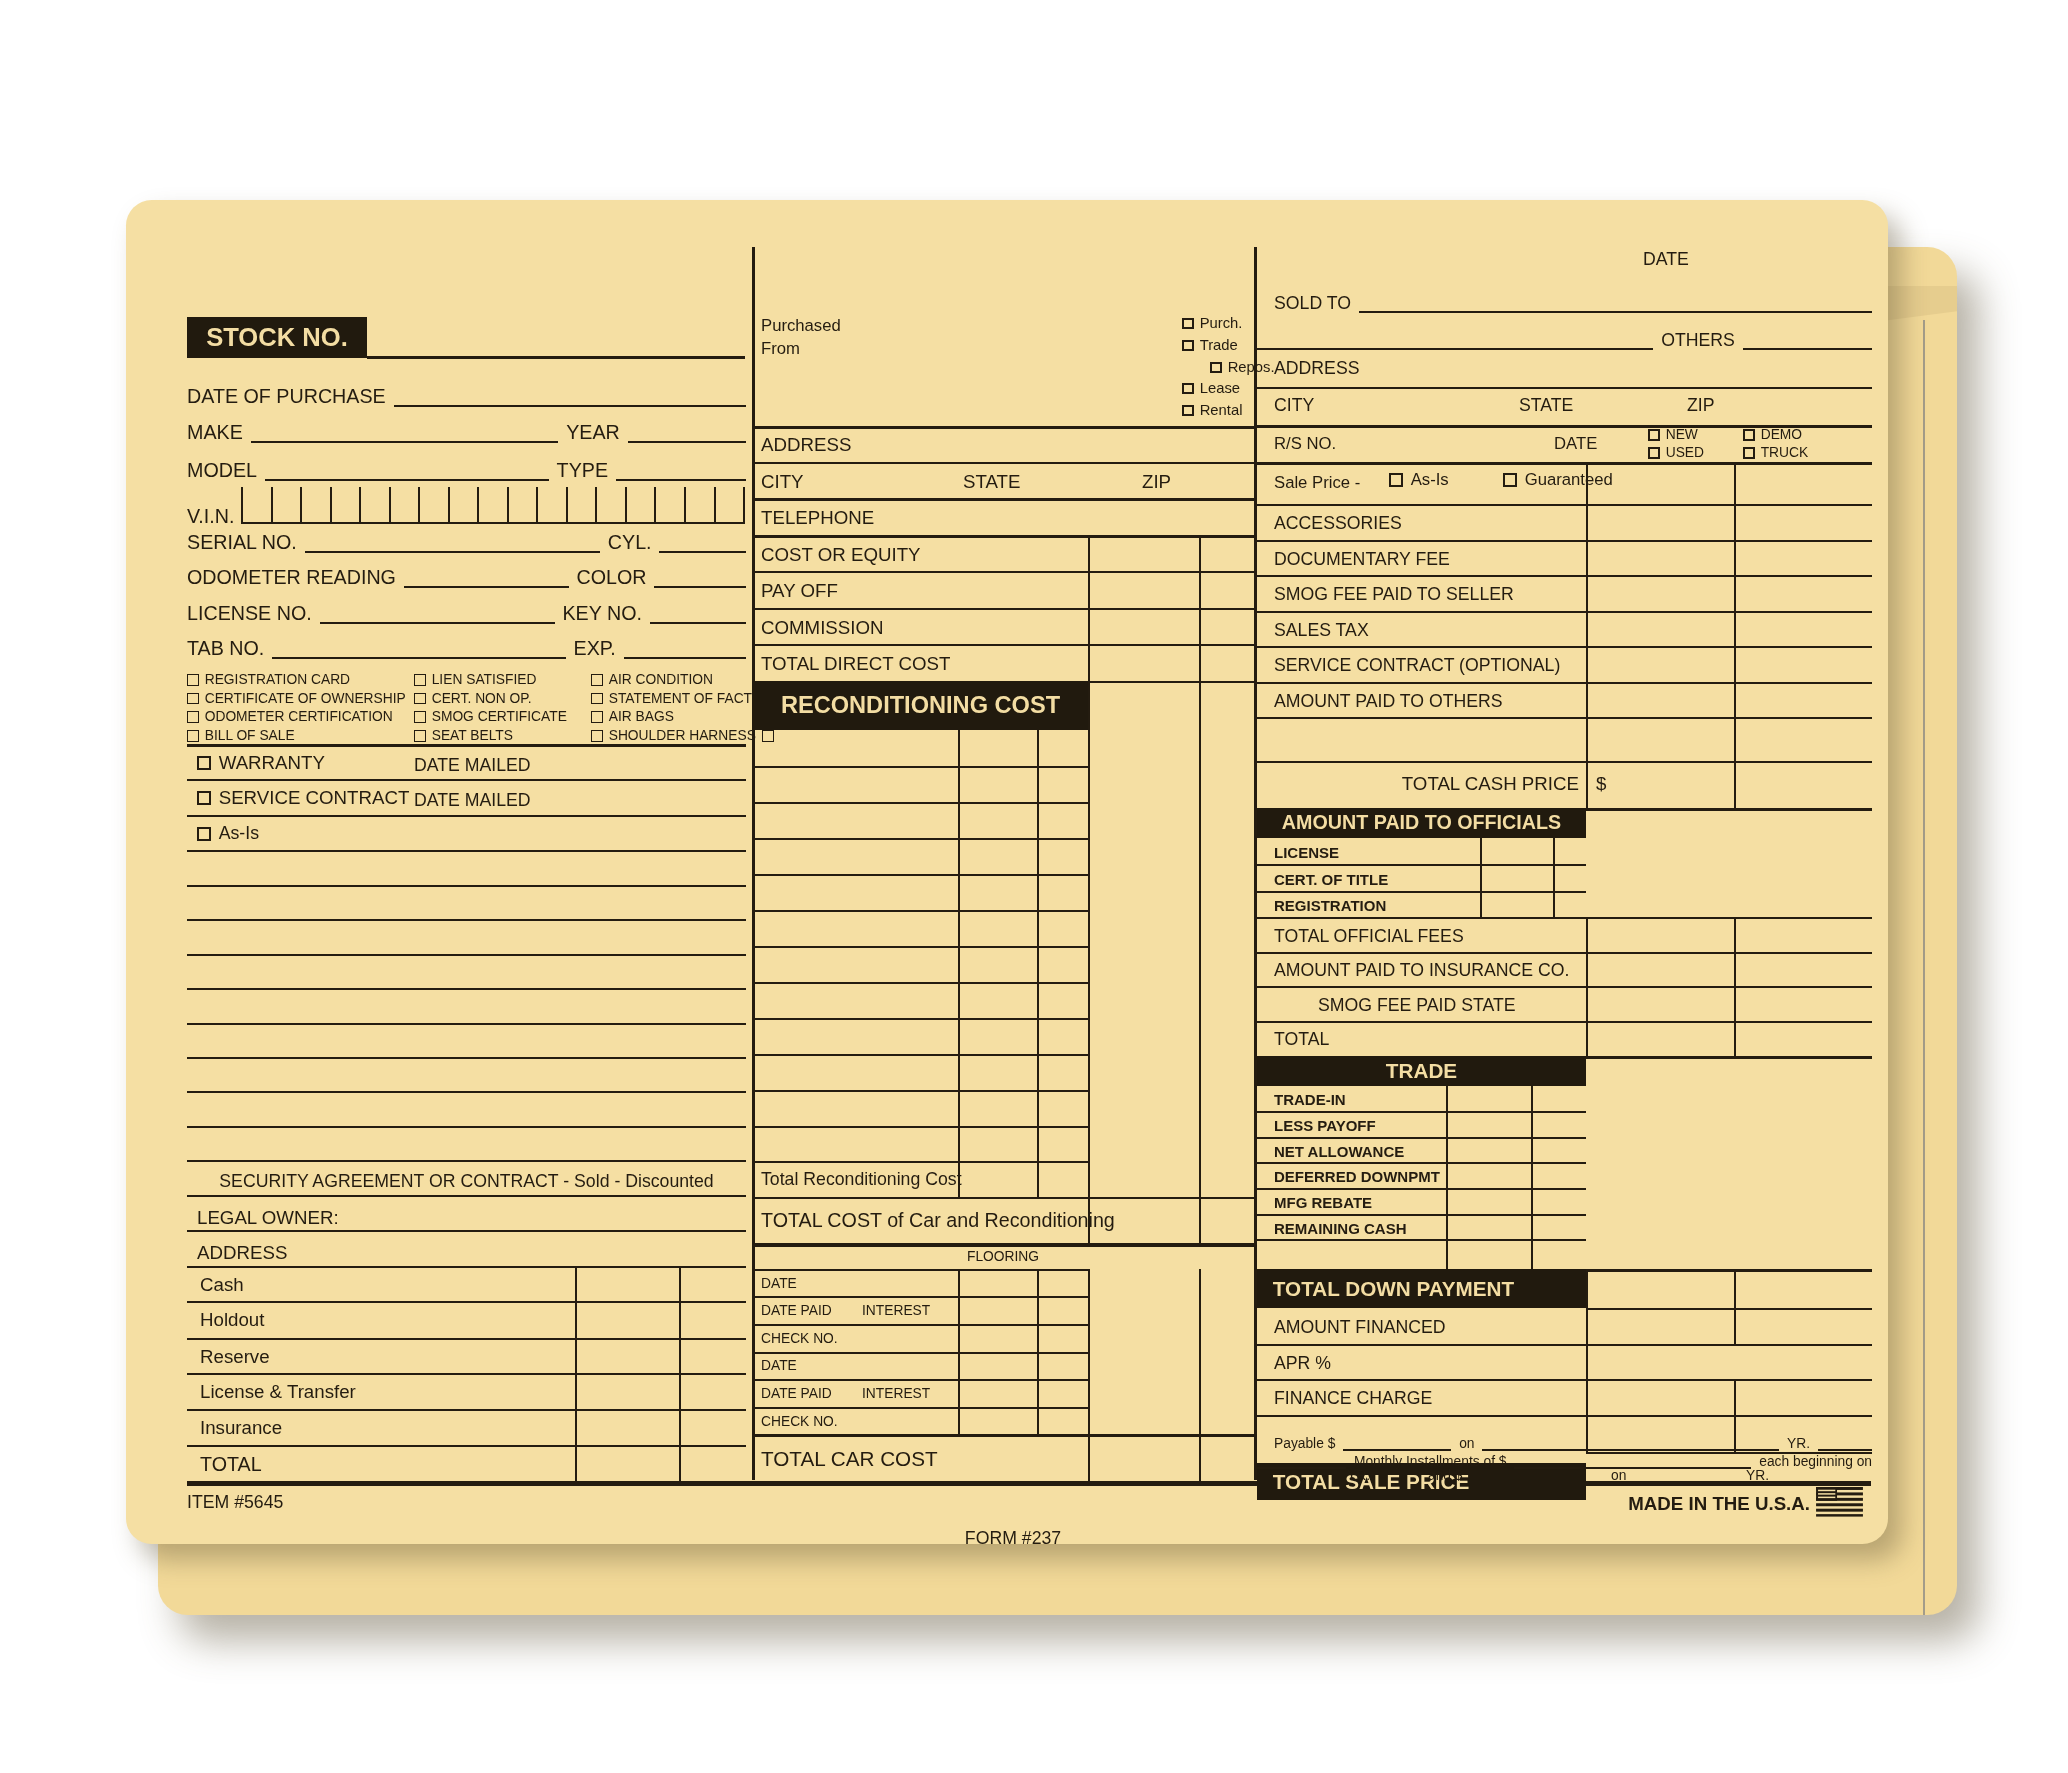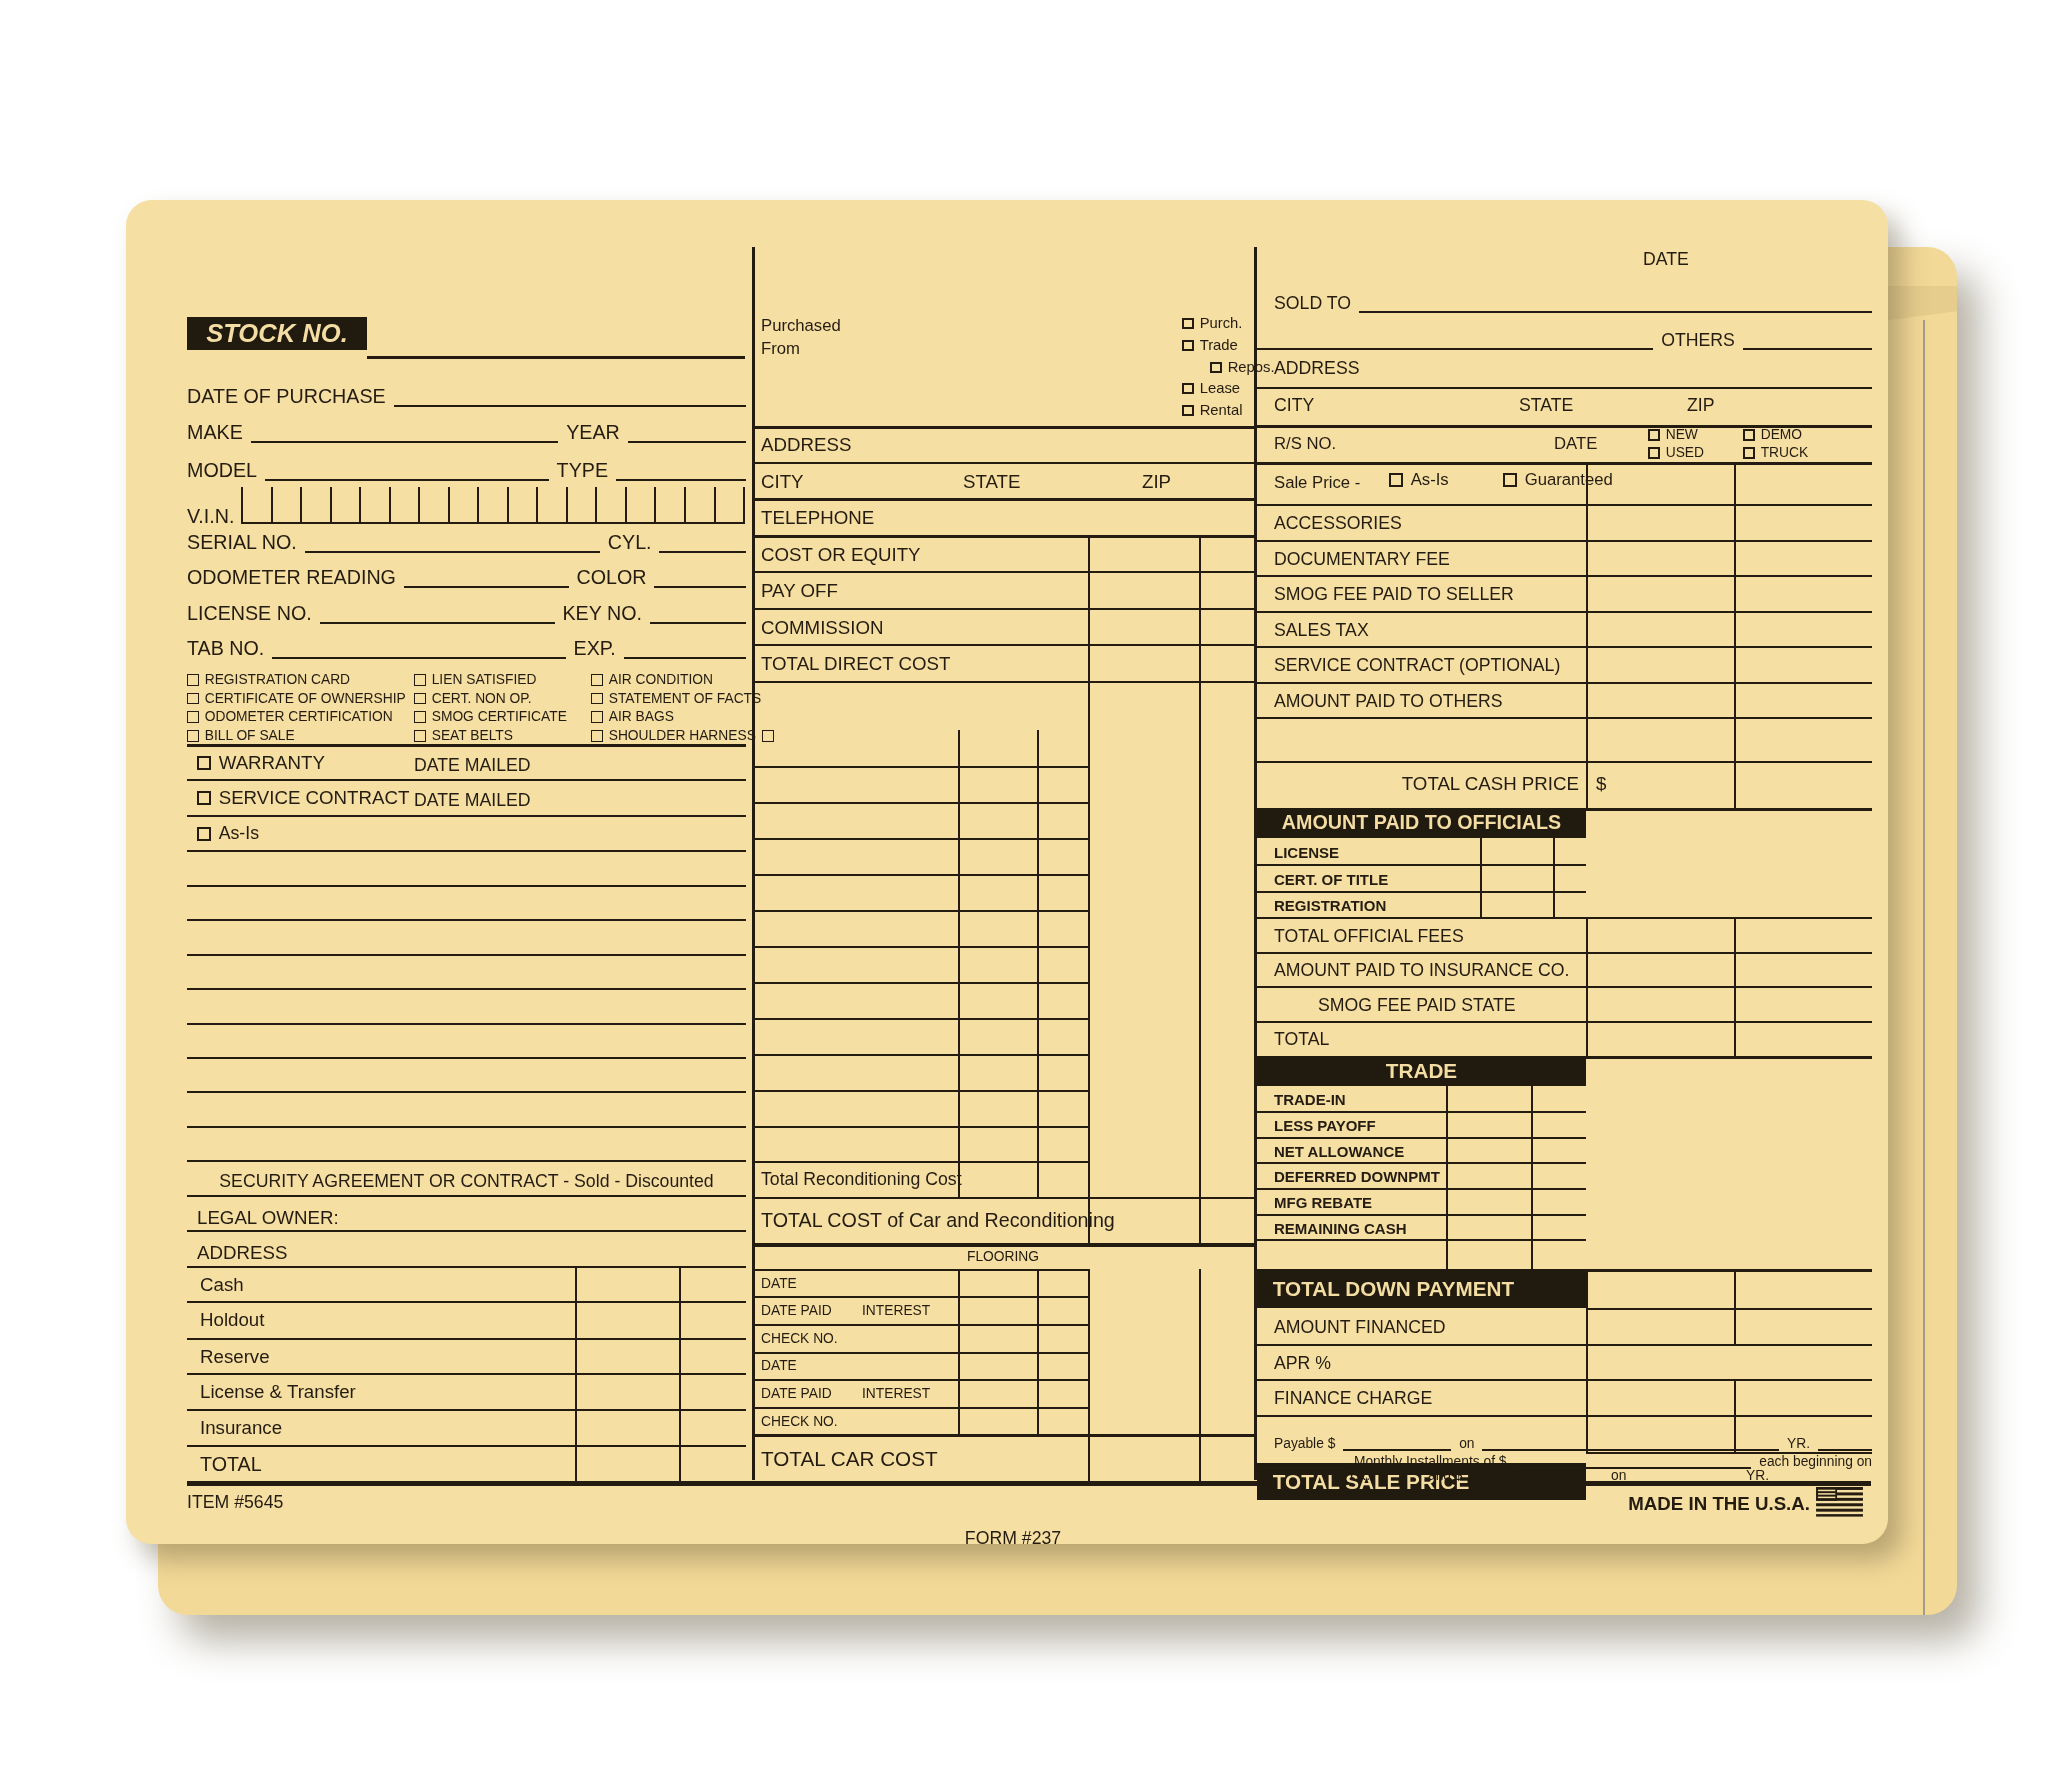--- a/index.html
+++ b/index.html
@@ -52,21 +52,21 @@
     <div class="flap"></div>
     <div class="seam"></div>
   </div>
 
   <div class="env">
 
     <div class="vl" style="left:626px;top:47px;height:1233px;width:3px;"></div>
     <div class="vl" style="left:1128px;top:47px;height:1233px;width:3px;"></div>
     <div class="hl" style="left:61px;top:1281px;width:1684px;height:4.9px;"></div>
 
-    <div class="bar f21" style="left:61px;top:117px;width:180px;height:33px;font-size:25.6px;font-style:italic;">STOCK NO.</div>
+    <div class="bar f21" style="left:61px;top:117px;width:180px;height:41px;font-size:25.6px;">STOCK NO.</div>
     <div class="hl" style="left:241px;top:156px;width:378px;height:3px;"></div>
 
     <div class="fx" style="left:61px;top:183px;width:559px;height:23.6px;">
       <span class="lb f20">DATE OF PURCHASE</span>
       <span class="ln"></span>
     </div>
 
     <div class="fx" style="left:61px;top:219px;width:559px;height:23.6px;align-items:flex-end;">
       <span class="lb f20">MAKE</span>
       <span class="ln" style="flex:2.6;"></span>
@@ -277,20 +277,21 @@
 
     <span class="t f19" style="left:635px;top:346px;">COST OR EQUITY</span>
     <div class="hl" style="left:626px;top:371px;width:502px;"></div>
     <span class="t f19" style="left:635px;top:382px;">PAY OFF</span>
     <div class="hl" style="left:626px;top:408px;width:502px;"></div>
     <span class="t f19" style="left:635px;top:419px;">COMMISSION</span>
     <div class="hl" style="left:626px;top:444px;width:502px;"></div>
     <span class="t f19" style="left:635px;top:455px;">TOTAL DIRECT COST</span>
     <div class="hl" style="left:626px;top:481px;width:502px;"></div>
 
+    <div class="bar" style="left:626px;top:481px;width:337px;height:49px;font-size:23.6px;">RECONDITIONING COST</div>
 
     <div class="hl" style="left:626px;top:566px;width:337px;"></div>
     <div class="hl" style="left:626px;top:602px;width:337px;"></div>
     <div class="hl" style="left:626px;top:638px;width:337px;"></div>
     <div class="hl" style="left:626px;top:674px;width:337px;"></div>
     <div class="hl" style="left:626px;top:710px;width:337px;"></div>
     <div class="hl" style="left:626px;top:746px;width:337px;"></div>
     <div class="hl" style="left:626px;top:782px;width:337px;"></div>
     <div class="hl" style="left:626px;top:818px;width:337px;"></div>
     <div class="hl" style="left:626px;top:854px;width:337px;"></div>

